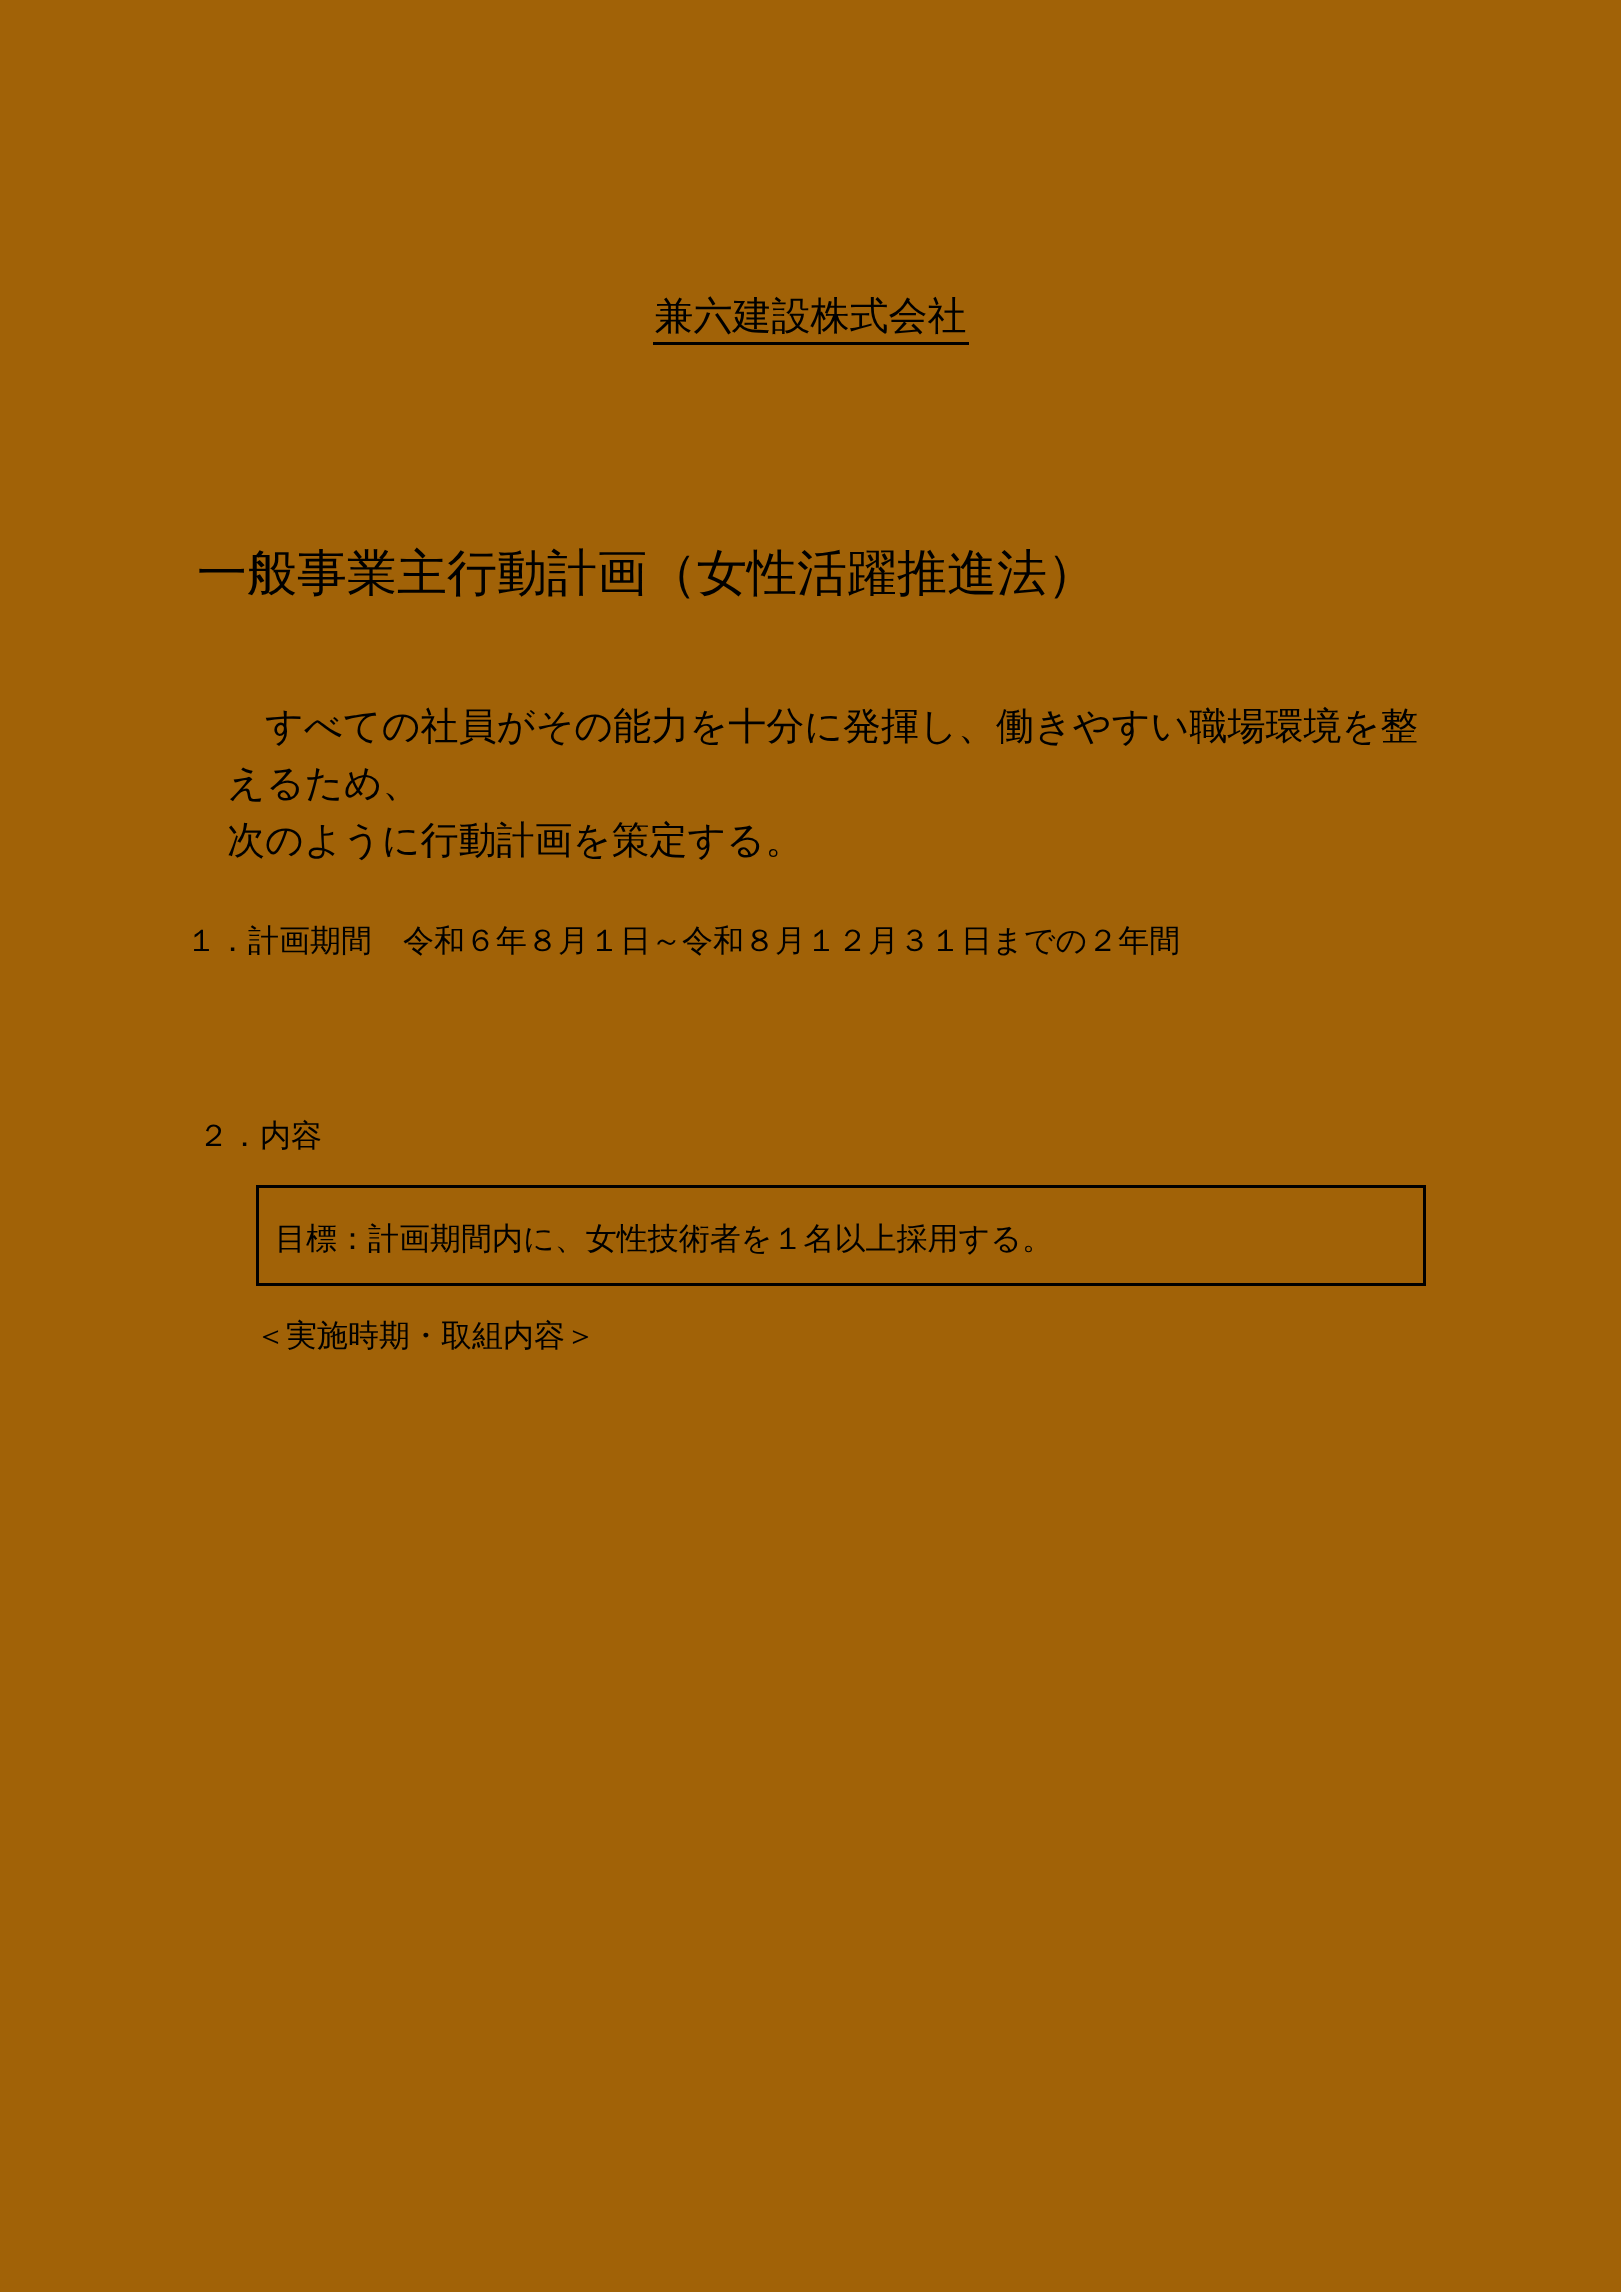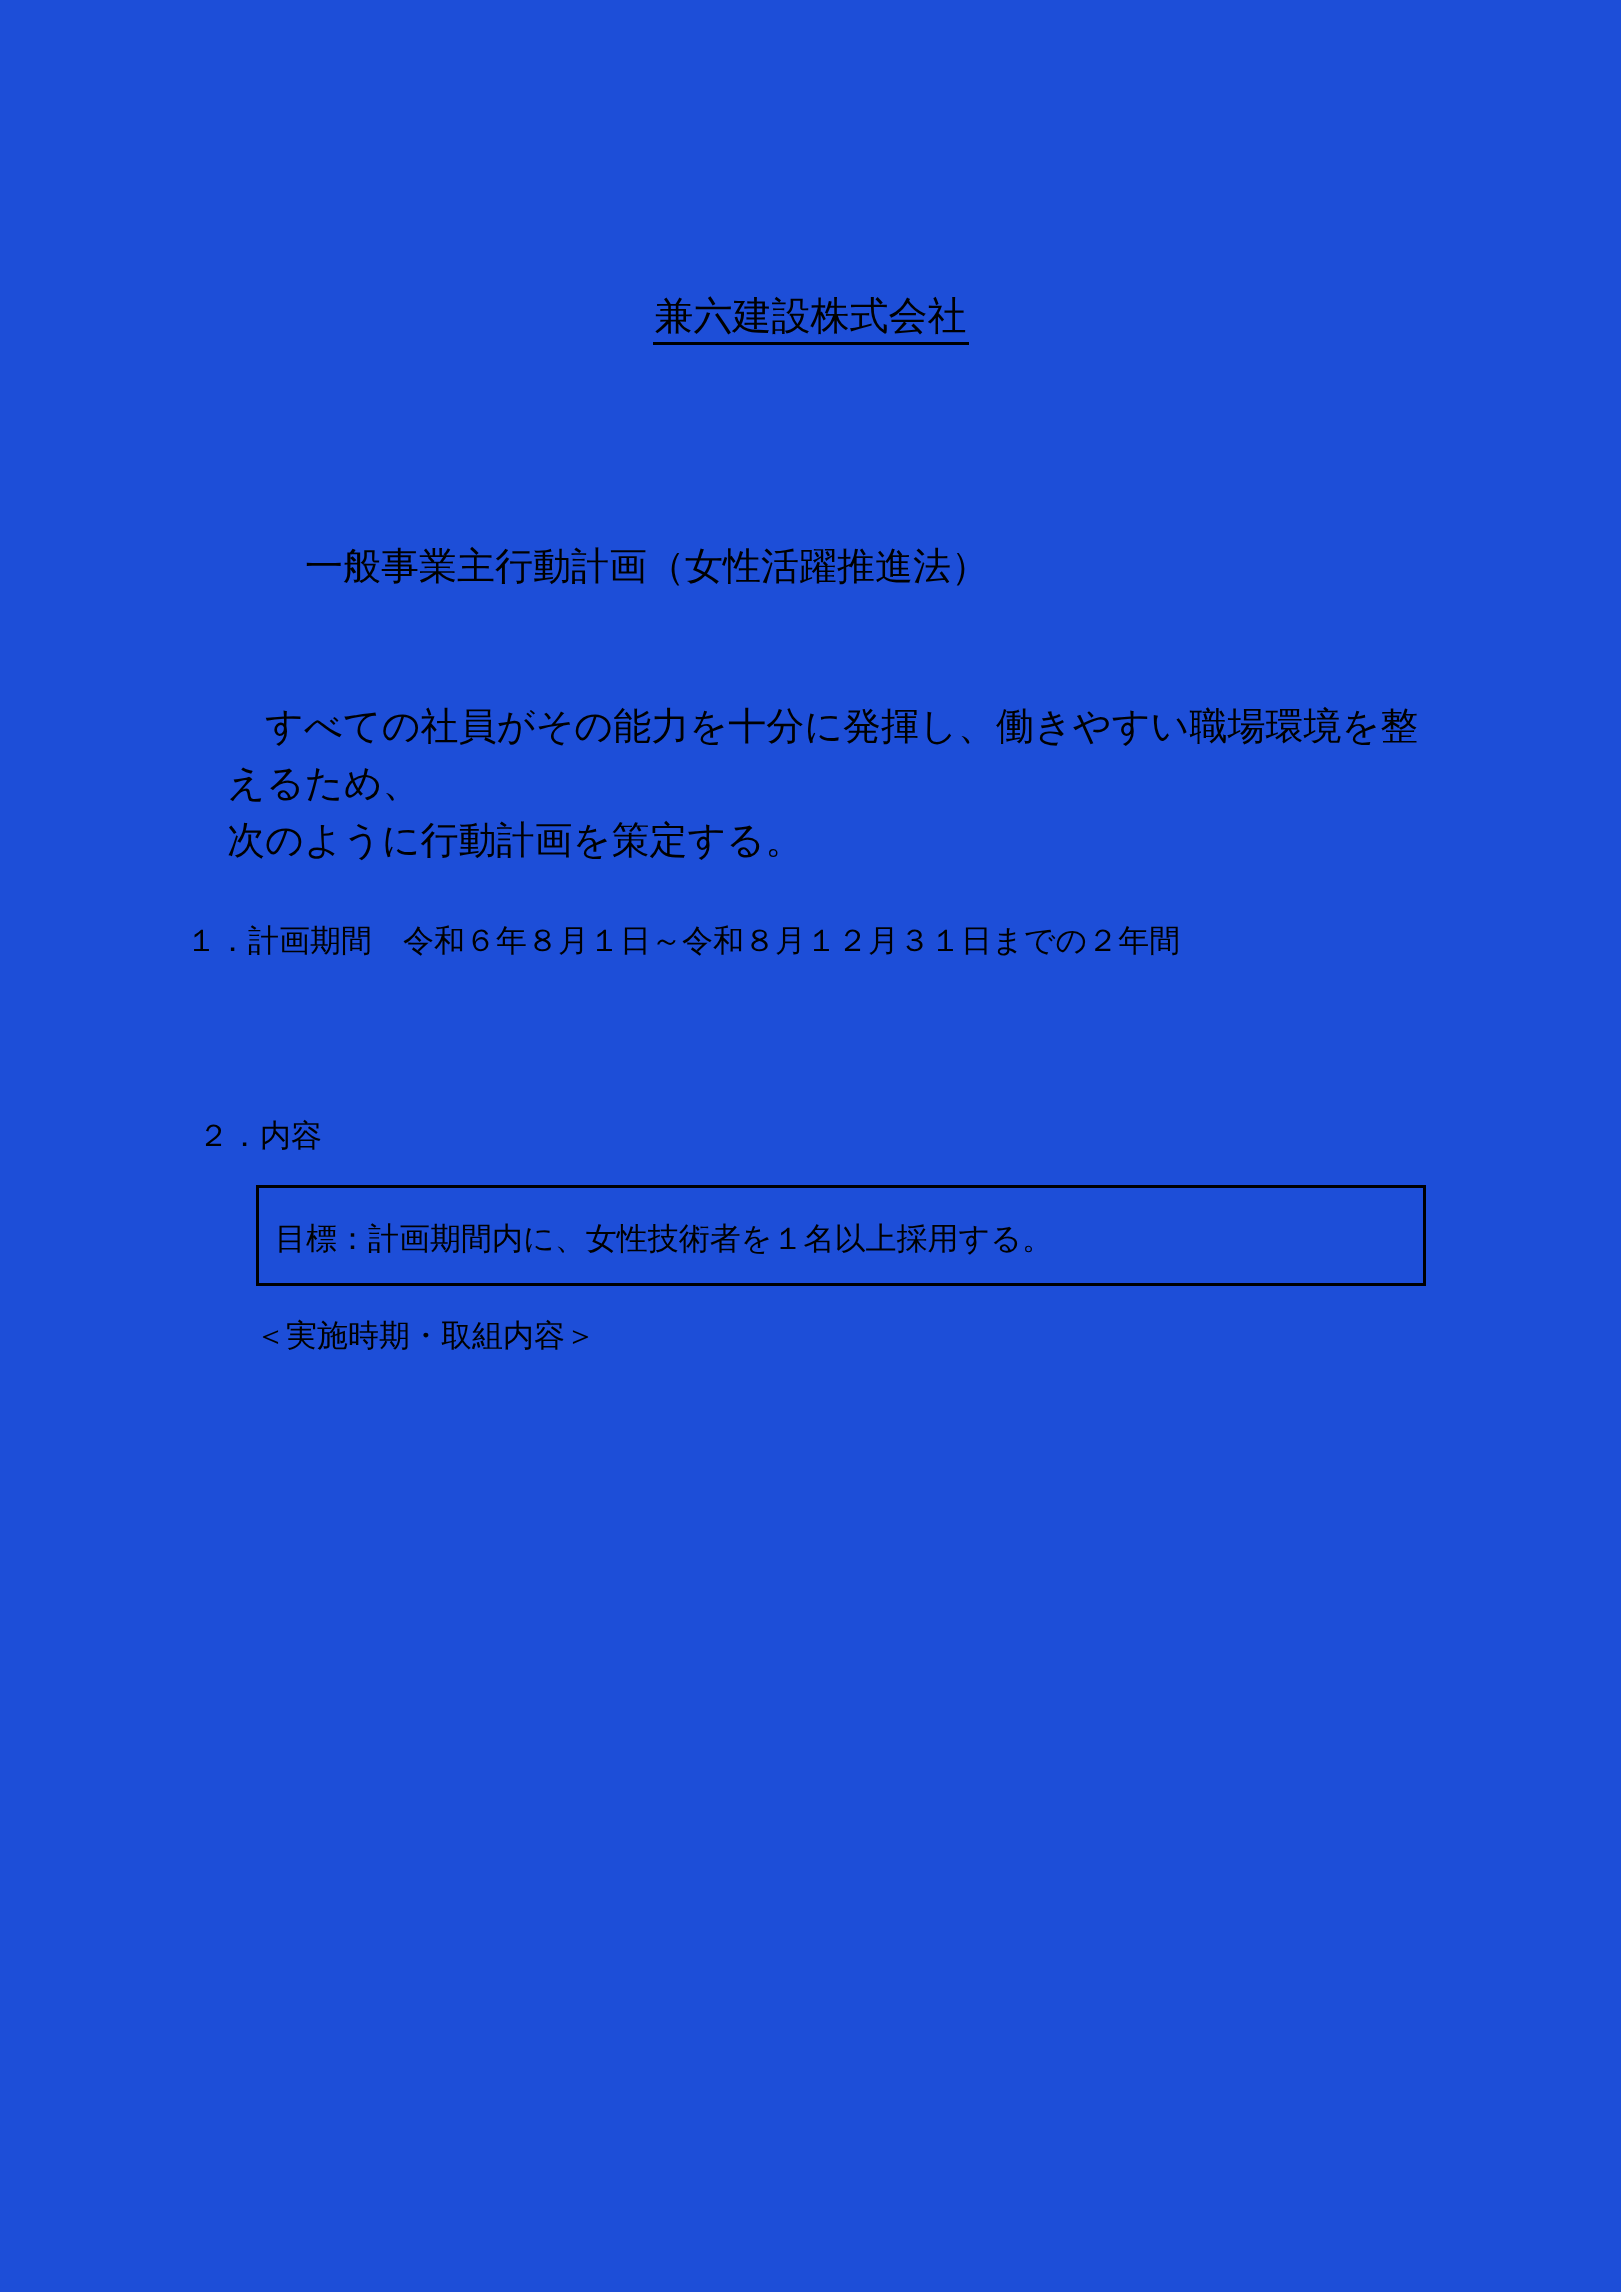--- a/index.html
+++ b/index.html
@@ -13,21 +13,21 @@
     position: relative;
     font-family: "Liberation Serif", "DejaVu Serif", serif;
     color: #000000;
     overflow: hidden;
   }
   .page {
     position: absolute;
     left: 0; top: 0;
     width: 1621px;
     height: 2293px;
-    background: #1d4ed8;
+    background: #a16207;
   }
   .company-title-wrap {
     position: absolute;
     left: 0;
     top: 295px;
     width: 1621px;
     text-align: center;
   }
   .company-title {
     display: inline-block;
@@ -36,21 +36,21 @@
     letter-spacing: 0px;
     border-bottom: 3.9px solid #000000;
     padding: 0 2px 3.9px 2px;
   }
   .doc-title {
     position: absolute;
     left: 0;
     top: 545px;
     width: 1294px;
     text-align: center;
-    font-size: 38px;
+    font-size: 50px;
     line-height: 1.15;
   }
   .intro {
     position: absolute;
     left: 227px;
     top: 698px;
     width: 1206px;
     font-size: 38px;
     line-height: 57px;
     white-space: pre-line;

